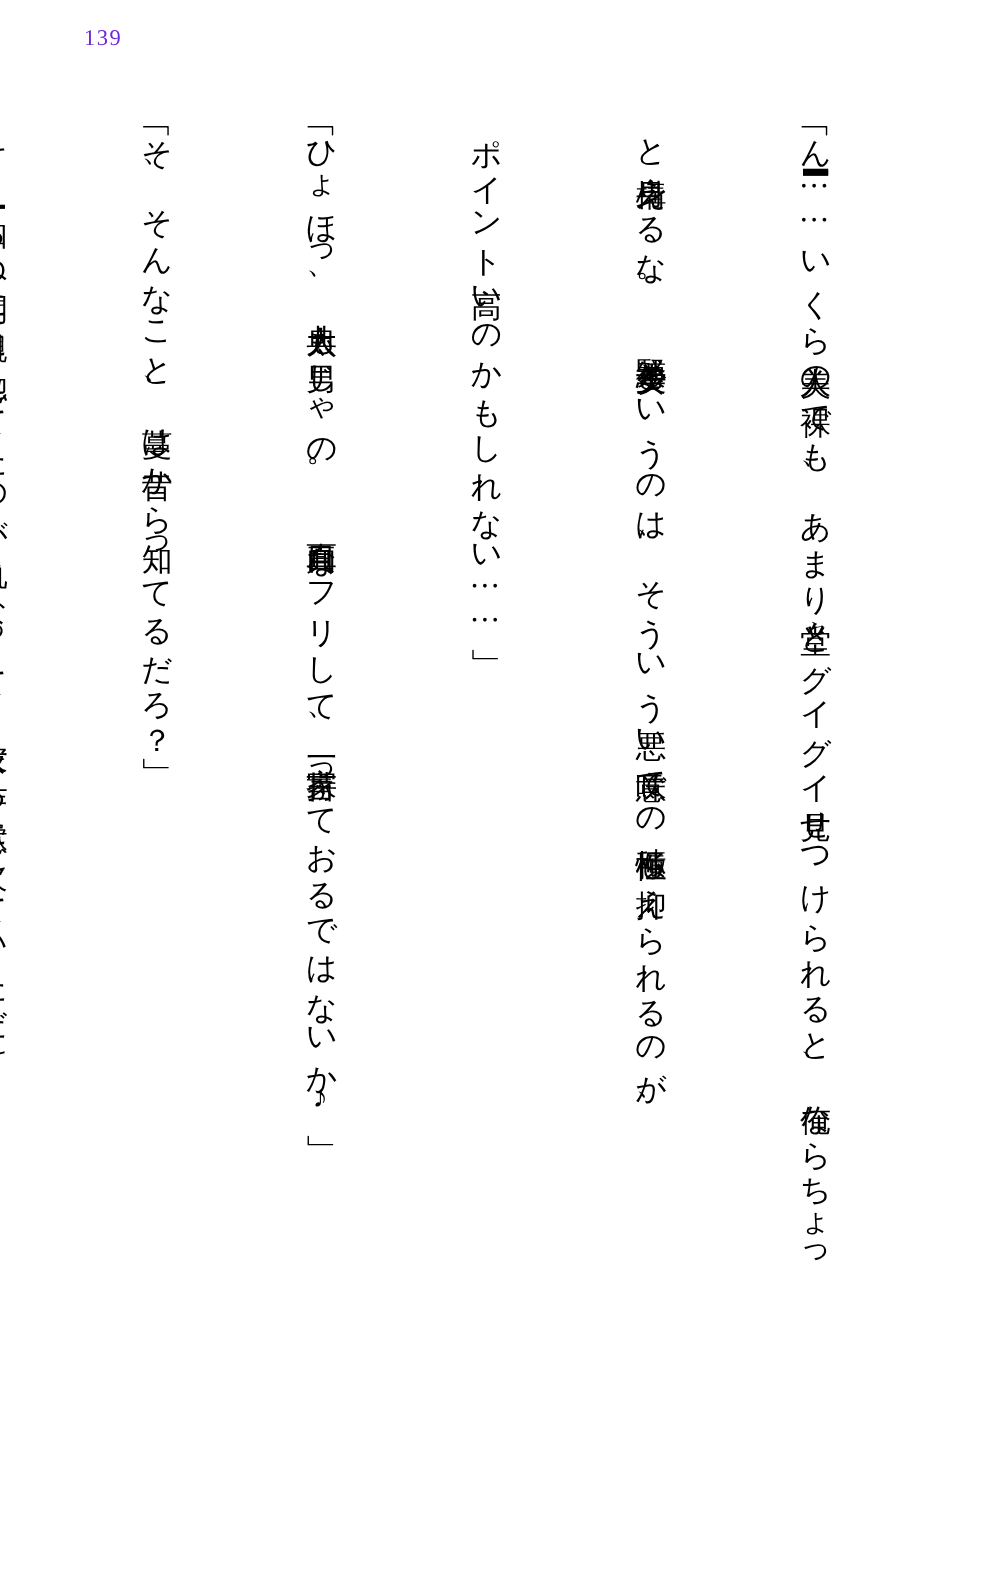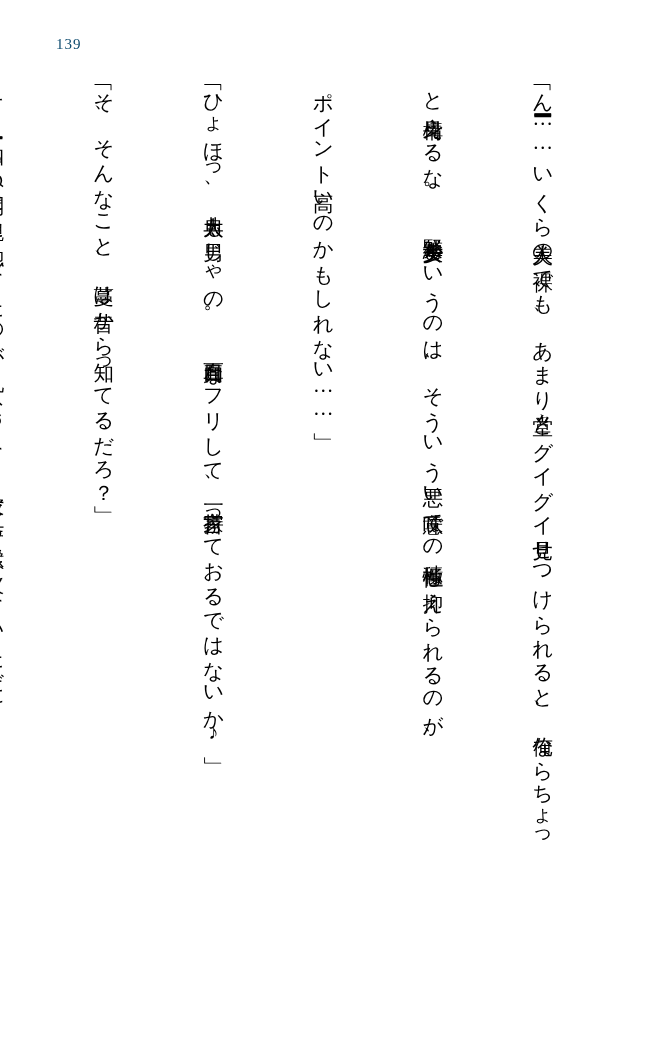--- a/index.html
+++ b/index.html
@@ -16,26 +16,26 @@
     overflow: hidden;
   }
   .page {
     position: relative;
     width: 669px;
     height: 1050px;
     box-sizing: border-box;
   }
   .page-number {
     position: absolute;
-    top: 36px;
+    top: 18px;
     left: 56px;
     font-size: 15px;
     letter-spacing: 1px;
     font-family: "Liberation Serif", "DejaVu Serif", serif;
-    color: #0c4a6e;
+    color: #6d28d9;
   }
   .text-block {
     position: absolute;
     top: 78px;
     left: 34px;
     width: 600px;
     height: 930px;
     writing-mode: vertical-rl;
     text-orientation: upright;
     direction: ltr;

